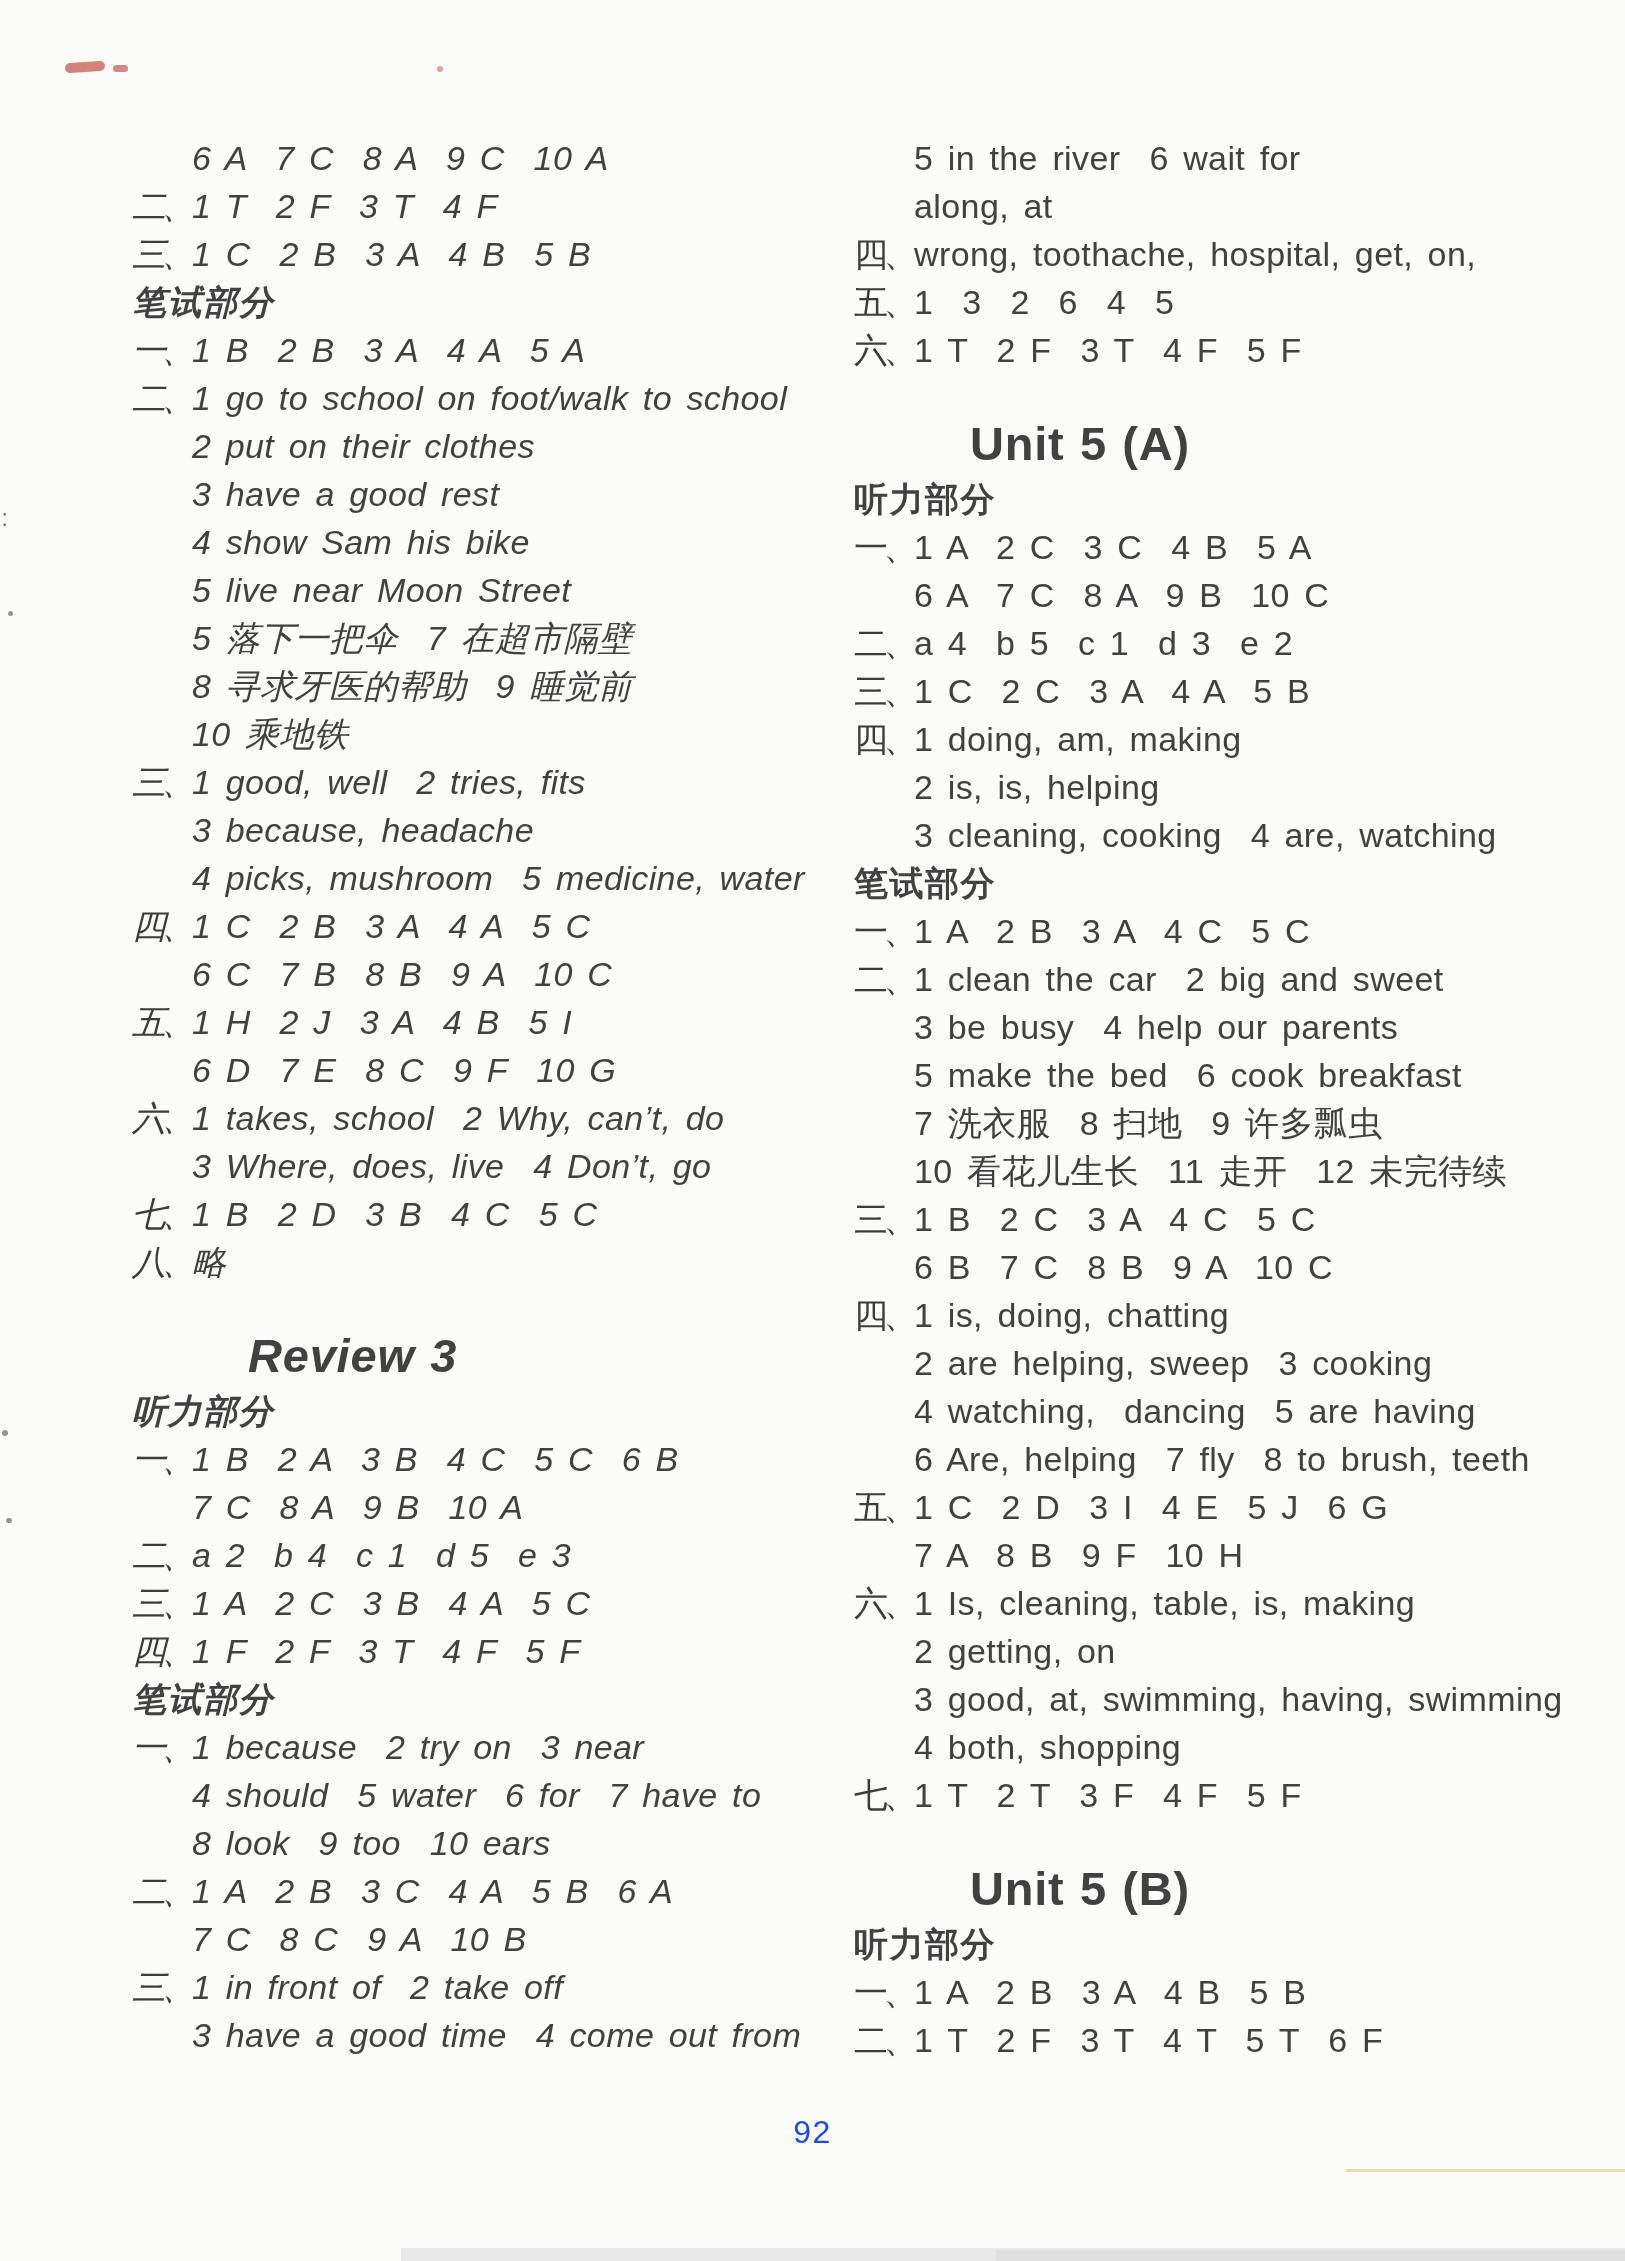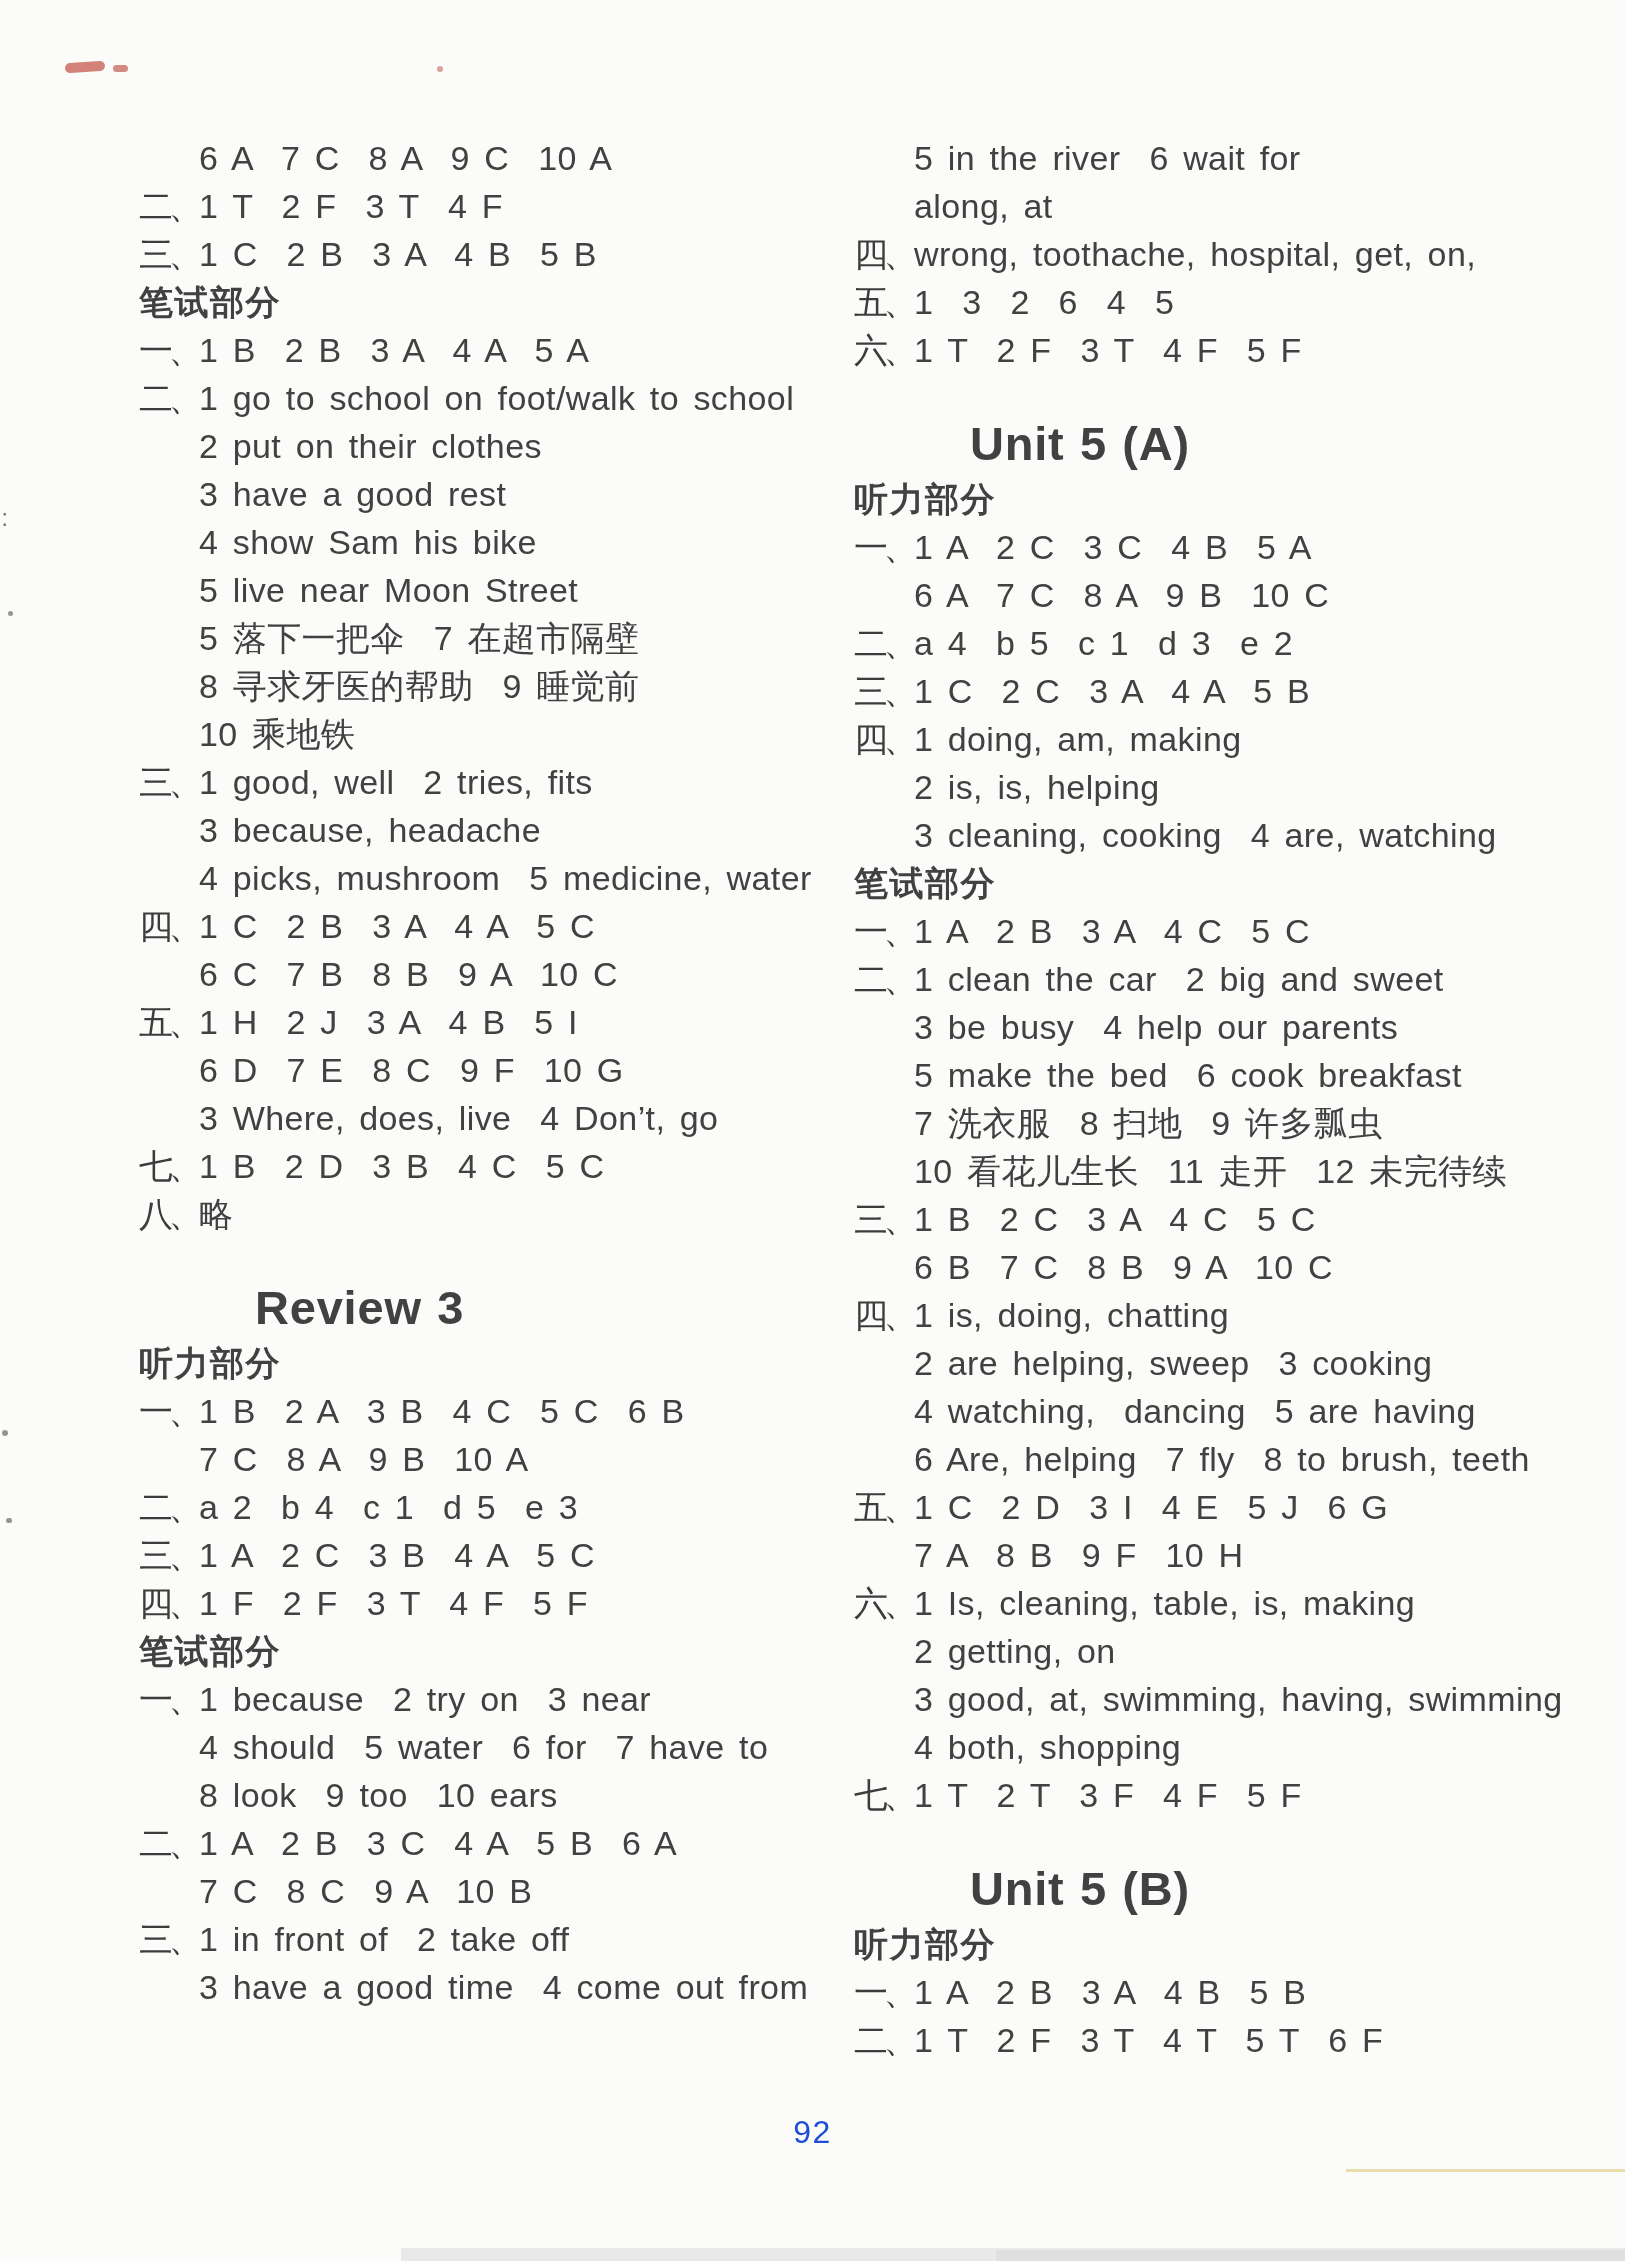--- a/index.html
+++ b/index.html
@@ -3,21 +3,21 @@
 <meta charset="utf-8">
 <style>
   html,body{margin:0;padding:0;}
   body{
     width:1625px;height:2261px;position:relative;
     background:#fbfbf9;
     font-family:"Liberation Sans","DejaVu Sans",sans-serif;
     color:#414141;overflow:hidden;
   }
   .column{position:absolute;top:134px;}
-  #col-left{left:139px;width:699px;}
+  #col-left{left:132px;width:699px;font-style:italic;}
   #col-right{left:854px;width:757px;}
   .line{
     line-height:48px;font-size:34px;
     letter-spacing:0.4px;word-spacing:4.6px;
     white-space:pre-wrap;
   }
   .line .marker{
     display:inline-block;width:60px;vertical-align:top;
     color:#3c3c3c;font-weight:500;letter-spacing:-4.6px;
   }
@@ -62,20 +62,21 @@
     <div class="line cont"><span class="text">5 落下一把伞  7 在超市隔壁</span></div>
     <div class="line cont"><span class="text">8 寻求牙医的帮助  9 睡觉前</span></div>
     <div class="line cont"><span class="text">10 乘地铁</span></div>
     <div class="line section"><span class="marker">三、</span><span class="text">1 good, well  2 tries, fits</span></div>
     <div class="line cont"><span class="text">3 because, headache</span></div>
     <div class="line cont"><span class="text">4 picks, mushroom  5 medicine, water</span></div>
     <div class="line section"><span class="marker">四、</span><span class="text">1 C  2 B  3 A  4 A  5 C</span></div>
     <div class="line cont"><span class="text">6 C  7 B  8 B  9 A  10 C</span></div>
     <div class="line section"><span class="marker">五、</span><span class="text">1 H  2 J  3 A  4 B  5 I</span></div>
     <div class="line cont"><span class="text">6 D  7 E  8 C  9 F  10 G</span></div>
+    <div class="line section"><span class="marker">六、</span><span class="text">1 takes, school  2 Why, can’t, do</span></div>
     <div class="line cont"><span class="text">3 Where, does, live  4 Don’t, go</span></div>
     <div class="line section"><span class="marker">七、</span><span class="text">1 B  2 D  3 B  4 C  5 C</span></div>
     <div class="line section"><span class="marker">八、</span><span class="text">略</span></div>
     <div class="spacer"></div>
     <div class="line title"><span class="text">Review 3</span></div>
     <div class="line subhead"><span class="text">听力部分</span></div>
     <div class="line section"><span class="marker">一、</span><span class="text">1 B  2 A  3 B  4 C  5 C  6 B</span></div>
     <div class="line cont"><span class="text">7 C  8 A  9 B  10 A</span></div>
     <div class="line section"><span class="marker">二、</span><span class="text">a 2  b 4  c 1  d 5  e 3</span></div>
     <div class="line section"><span class="marker">三、</span><span class="text">1 A  2 C  3 B  4 A  5 C</span></div>

